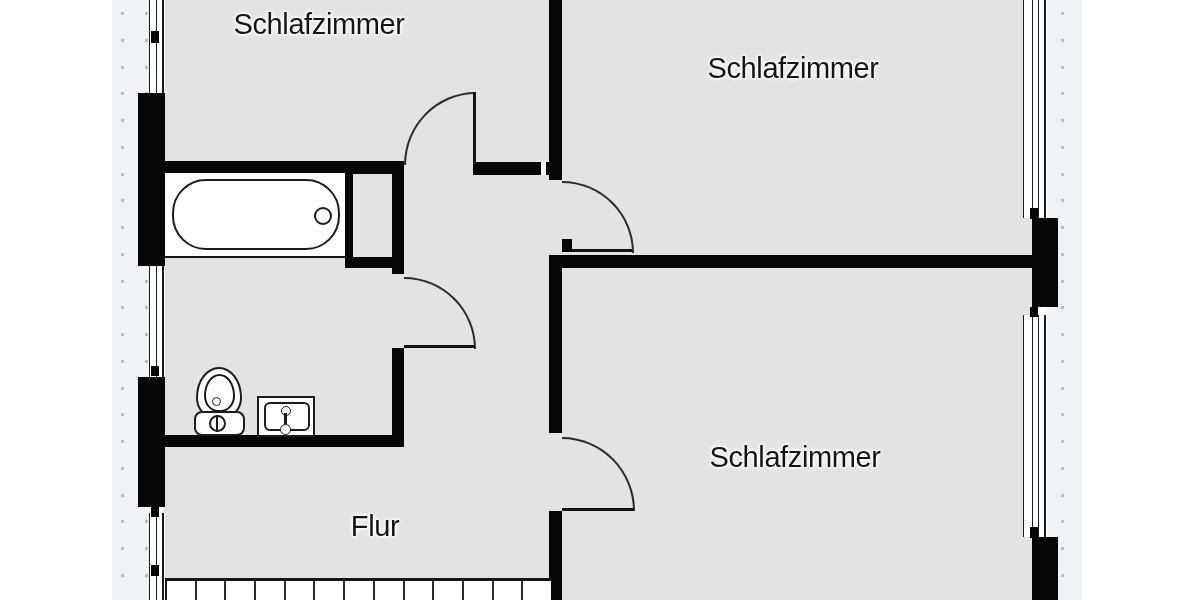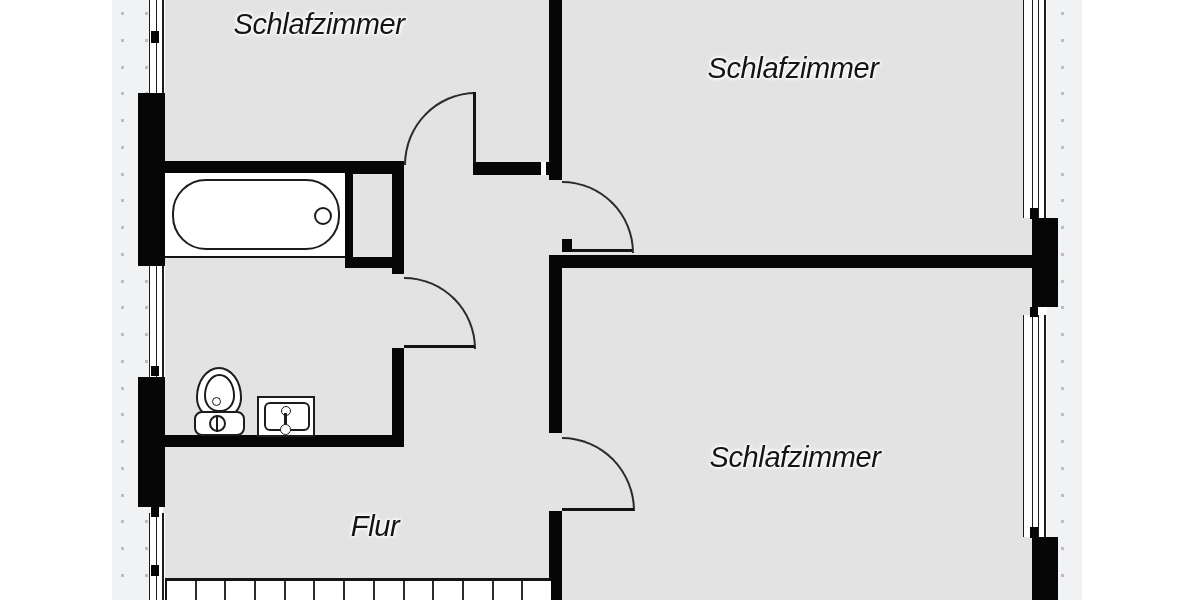--- a/index.html
+++ b/index.html
@@ -1,21 +1,21 @@
 <!DOCTYPE html>
 <html><head>
 <meta charset="utf-8">
 <style>
   html,body{margin:0;padding:0;}
   body{
     width:1200px;height:600px;position:relative;overflow:hidden;
     background:#ffffff;
     font-family:"Liberation Sans", sans-serif;
   }
-  .abs{position:absolute;font-style:italic;}
+  .abs{position:absolute;}
   
   .margin-strip{background:#f1f2f3;}
   .grid-dot{position:absolute;width:3px;height:3px;background:#b9bdc6;}
   
   .floor{background:#e3e3e3;}
   
   .wall{background:#060606;}
   .jamb-gap{background:#ffffff;}
   
   .window-strip{background:#ffffff;}

